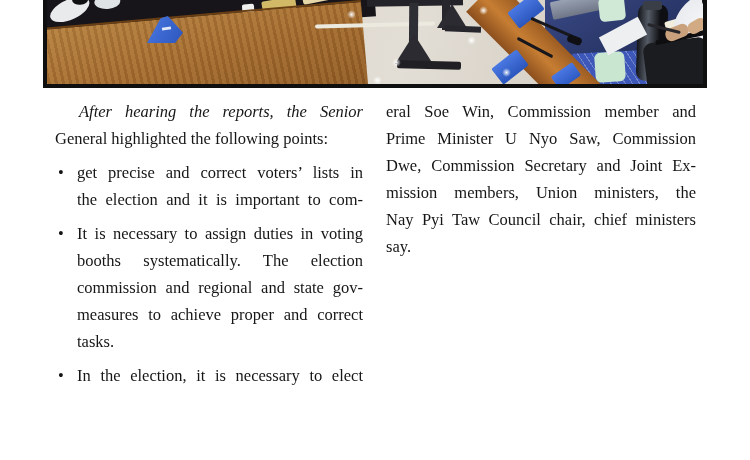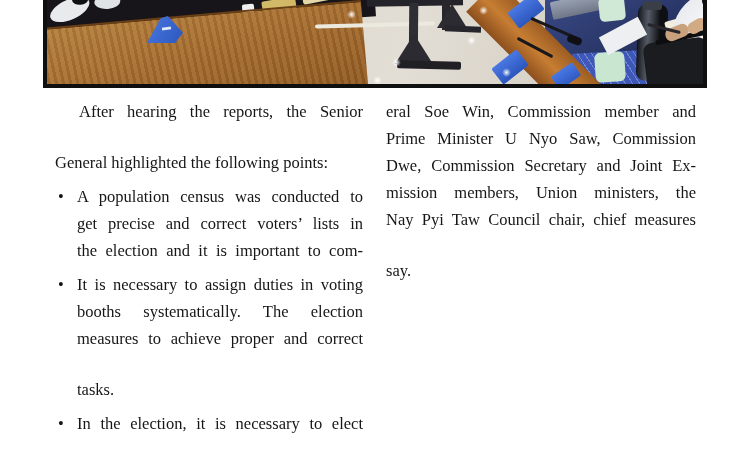--- a/index.html
+++ b/index.html
@@ -64,22 +64,22 @@
   .glint{width:9px;height:9px;border-radius:50%;background:radial-gradient(circle,rgba(255,255,255,.95),rgba(255,255,255,0) 70%);}
   .g1{left:300px;top:10px;} .g2{left:345px;top:58px;} .g3{left:420px;top:36px;}
   .g4{left:455px;top:68px;} .g5{left:326px;top:76px;} .g6{left:432px;top:6px;}
 
   
   .columns{position:absolute;left:55px;top:98px;width:652px;font-size:16.5px;line-height:27px;}
   .col{position:absolute;top:0;}
   .col-left{left:0;width:308px;}
   .col-right{left:331px;width:310px;}
   .tline{text-align:justify;text-align-last:justify;}
-  .tline-last{text-align-last:left;margin-top:24px;}
-  .indent-first .tline:first-child{text-indent:24px;}
+  .tline-last{text-align-last:left;}
+  .indent-first .tline:first-child{text-indent:24px;font-style:italic;}
   .bullet{position:relative;padding-left:22px;margin-top:7px;}
   .bullet .marker{position:absolute;left:3px;top:0;line-height:27px;}
   .source{margin-top:28px;font-weight:bold;font-size:13.5px;line-height:18px;text-align:right;margin-right:-11px;}
 </style>
 </head>
 <body>
 
 <div class="page">
 
   <div class="photo">
@@ -143,49 +143,49 @@
 
     <div class="col col-left">
       <div class="para indent-first">
           <div class="tline">After hearing the reports, the Senior</div>
           <div class="tline tline-last">General highlighted the following points:</div>
         </div>
 
       <div class="bullet">
         <span class="marker">•</span>
         <div class="btext">
-            <div class="tline">A population census was conducted to</div>
             <div class="tline">get precise and correct voters’ lists in</div>
             <div class="tline">the election and it is important to com-</div>
           </div>
       </div>
 
       <div class="bullet">
         <span class="marker">•</span>
         <div class="btext">
             <div class="tline">It is necessary to assign duties in voting</div>
             <div class="tline">booths systematically. The election</div>
+            <div class="tline">commission and regional and state gov-</div>
             <div class="tline">measures to achieve proper and correct</div>
             <div class="tline tline-last">tasks.</div>
           </div>
       </div>
 
       <div class="bullet">
         <span class="marker">•</span>
         <div class="btext">
             <div class="tline">In the election, it is necessary to elect</div>
           </div>
       </div>
     </div>
 
     <div class="col col-right">
       <div class="para">
           <div class="tline">eral Soe Win, Commission member and</div>
           <div class="tline">Prime Minister U Nyo Saw, Commission</div>
           <div class="tline">Dwe, Commission Secretary and Joint Ex-</div>
           <div class="tline">mission members, Union ministers, the</div>
-          <div class="tline">Nay Pyi Taw Council chair, chief measures</div>
+          <div class="tline">Nay Pyi Taw Council chair, chief ministers</div>
           <div class="tline tline-last">say.</div>
         </div>
     </div>
 
   </div>
 </div>
 
 </body></html>

